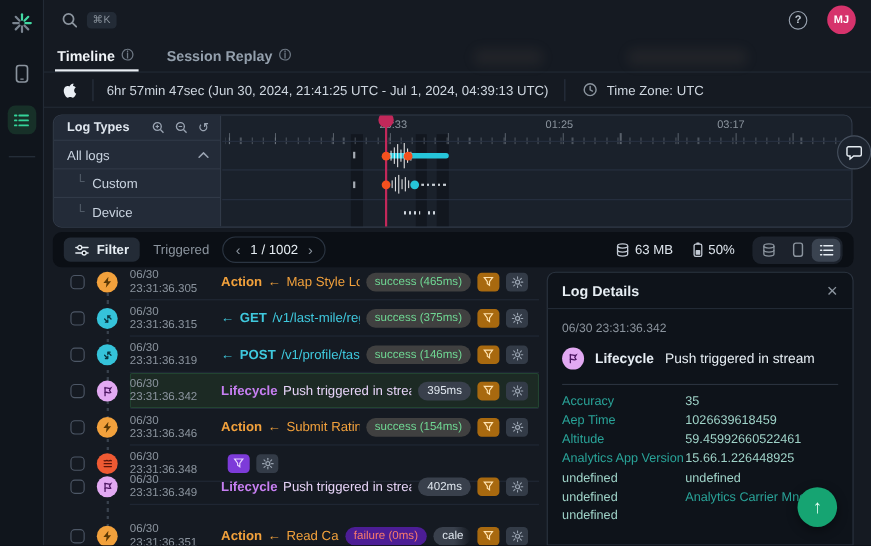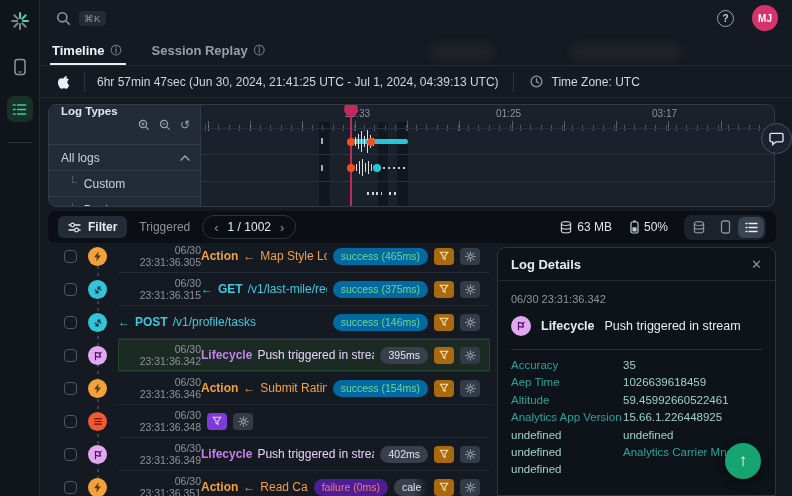--- a/index.html
+++ b/index.html
@@ -30,21 +30,21 @@
   .tab.inactive { color:#94a0ad; font-weight:600; }
   .blur-blob { position:absolute; border-radius:8px; background:rgba(140,120,95,.10); filter:blur(5px); }
 
   
   .session-bar { position:absolute; left:40px; top:66px; width:752px; height:32px; border-bottom:1px solid #222a35; display:flex; align-items:center; color:#cfd7e0; font-size:12px; }
   .vdiv { width:1px; height:20px; background:#2a3340; }
 
   
   .tl-panel { position:absolute; left:48px; top:104px; width:727px; height:103px; background:#1a212b; border:1px solid #313a48; border-radius:8px; z-index:3; overflow:hidden; }
   .tl-left { position:absolute; left:0; top:0; width:152px; height:100%; background:#232b38; border-right:1px solid #313a48; }
-  .tl-head { height:40px; display:flex; padding:0 10px 0 12px; border-bottom:1px solid #313a48; color:#dfe6ee; font-size:11.5px; font-weight:700; }
+  .tl-head { height:23px; display:flex; align-items:center; padding:0 10px 0 12px; border-bottom:1px solid #313a48; color:#dfe6ee; font-size:11.5px; font-weight:700; }
   .tl-head .sp { flex:1; }
   .tl-hicon { background:none; border:none; color:#9aa4b2; margin-left:9px; cursor:pointer; display:flex; align-items:center; font-size:12px; padding:0; }
   .tl-row-l { height:26px; display:flex; align-items:center; padding:0 10px 0 12px; border-bottom:1px solid #313a48; color:#c9d3df; font-size:12px; cursor:pointer; }
   .tl-row-l:last-child { border-bottom:none; }
   .tree { color:#5d6774; margin:0 7px 3px 8px; font-size:11px; }
   .chev { margin-left:auto; color:#9aa4b2; }
   .band { position:absolute; top:17px; bottom:0; background:rgba(9,13,19,.5); }
   .ticks-minor { position:absolute; left:156px; right:4px; top:20px; height:6px; background:repeating-linear-gradient(90deg, rgba(139,148,158,.45) 0 1px, transparent 1px 10.4px); background-position-x:3px; }
   .ticks-major { position:absolute; left:156px; right:4px; top:16px; height:10px; background:repeating-linear-gradient(90deg, rgba(139,148,158,.55) 0 1px, transparent 1px 52.3px); background-position-x:45px; }
   .axis-label { position:absolute; top:3px; font-size:10px; color:#8b949e; z-index:1; }
@@ -78,32 +78,32 @@
   
   .loglist { position:absolute; left:0; top:238px; width:792px; bottom:0; z-index:1; }
   .thread { position:absolute; left:97px; top:14px; bottom:0; width:2px; background:repeating-linear-gradient(180deg,#39424e 0 3px, transparent 3px 7px); }
   .lrow { position:absolute; left:48px; width:442px; height:33px; display:flex; align-items:center; padding-left:16px; cursor:pointer; }
   .cb { width:13px; height:13px; border:1.5px solid #4d5766; border-radius:4px; background:transparent; flex:0 0 auto; cursor:pointer; }
   .licon { width:19px; height:19px; border-radius:50%; margin-left:11px; display:flex; align-items:center; justify-content:center; flex:0 0 auto; position:relative; z-index:2; }
   .licon.action { background:#f2a13c; }
   .licon.network { background:#35c3da; }
   .licon.lifecycle { background:#e2a9f2; }
   .licon.ux { background:#ef5a33; }
-  .rc { flex:1; height:100%; margin-left:11px; display:flex; align-items:center; border-bottom:1px solid #212936; padding-right:10px; min-width:0;text-align:right; }
+  .rc { flex:1; height:100%; margin-left:11px; display:flex; align-items:center; border-bottom:1px solid #212936; padding-right:10px; min-width:0; }
   .rc.selected { background:#1c2a24; box-shadow:inset 0 0 0 1px rgba(74,222,128,.15); border-radius:2px; }
   .ts { width:83px; flex:0 0 auto; color:#8b949e; font-size:10.5px; }
   .ltitle { flex:1; font-size:12px; display:flex; gap:5px; align-items:center; min-width:0; white-space:nowrap; overflow:hidden; }
   .ltitle b { font-weight:700; }
   .t-action { color:#f2a13c; }
   .t-network { color:#3fc9de; }
   .t-ux { color:#f05c43; }
   .t-life-p { color:#c77ff2; font-weight:700; }
   .t-life-n { color:#e6d3f7; }
   .badge { flex:0 0 auto; font-size:10.5px; padding:2.5px 8px; border-radius:10px; margin-left:6px; white-space:nowrap; }
-  .badge.success { background:#0369a1; color:#6fd793; }
+  .badge.success { background:#404040; color:#6fd793; }
   .badge.neutral { background:#39404c; color:#dfe6ee; }
   .badge.failure { background:#4c1d95; color:#f97b6b; }
   .badge.trunc { max-width:34px; overflow:hidden; background:linear-gradient(90deg,#39404c 55%, rgba(57,64,76,0)); }
   .ib { width:20px; height:17px; border-radius:4px; border:none; display:flex; align-items:center; justify-content:center; margin-left:6px; flex:0 0 auto; cursor:pointer; padding:0; }
   .ib.funnel-o { background:#a8690f; }
   .ib.funnel-p { background:#7d3bd9; }
   .ib.gear { background:#333b47; }
 
   
   .details { position:absolute; left:497px; top:247px; width:279px; height:249px; background:#0e131a; border:1px solid #2b3440; border-radius:8px 8px 0 0; z-index:5; }
@@ -475,20 +475,21 @@
       <span class="cb"></span>
       <span class="licon network">
           <svg width="10" height="10" viewBox="0 0 12 12">
             <g stroke="#083540" stroke-width="1.4" stroke-linecap="round" fill="none">
               <path d="M2.5 6 L6 9.5 M6 9.5 H3.4 M6 9.5 V6.9"></path>
               <path d="M9.5 6 L6 2.5 M6 2.5 h2.6 M6 2.5 v2.6"></path>
             </g>
           </svg>
         </span>
       <div class="rc">
+        <span class="ts">06/30 23:31:36.319</span>
         <span class="ltitle t-network">
             <span>←</span>
             <b>POST</b>
             <span>/v1/profile/tasks</span>
           </span>
         <span class="badge success">success (146ms)</span>
         <button class="ib funnel-o">
             <svg width="10" height="10" viewBox="0 0 12 12">
               <path d="M1.5 1.5 h9 L7.2 6 v4 L4.8 8.3 V6 Z" fill="none" stroke="#ffe3b0" stroke-width="1.3"></path>
             </svg>
@@ -618,21 +619,21 @@
                 <line x1="2.2" y1="2.2" x2="3.4" y2="3.4"></line>
                 <line x1="8.6" y1="8.6" x2="9.8" y2="9.8"></line>
                 <line x1="2.2" y1="9.8" x2="3.4" y2="8.6"></line>
                 <line x1="8.6" y1="3.4" x2="9.8" y2="2.2"></line>
               </g>
             </svg>
           </button>
       </div>
     </div>
 
-    <div class="lrow" style="top:200px">
+    <div class="lrow" style="top:188px">
       <span class="cb"></span>
       <span class="licon lifecycle">
           <svg width="10" height="10" viewBox="0 0 12 12">
             <g stroke="#4a1560" stroke-width="1.4" fill="none" stroke-linecap="round">
               <line x1="3" y1="1.5" x2="3" y2="10.5"></line>
               <path d="M3 2.2 c2.2-1.1 4 1.1 6.2 0 l-1.4 2.4 1.4 2.4 c-2.2 1.1-4-1.1-6.2 0"></path>
             </g>
           </svg>
         </span>
       <div class="rc">

